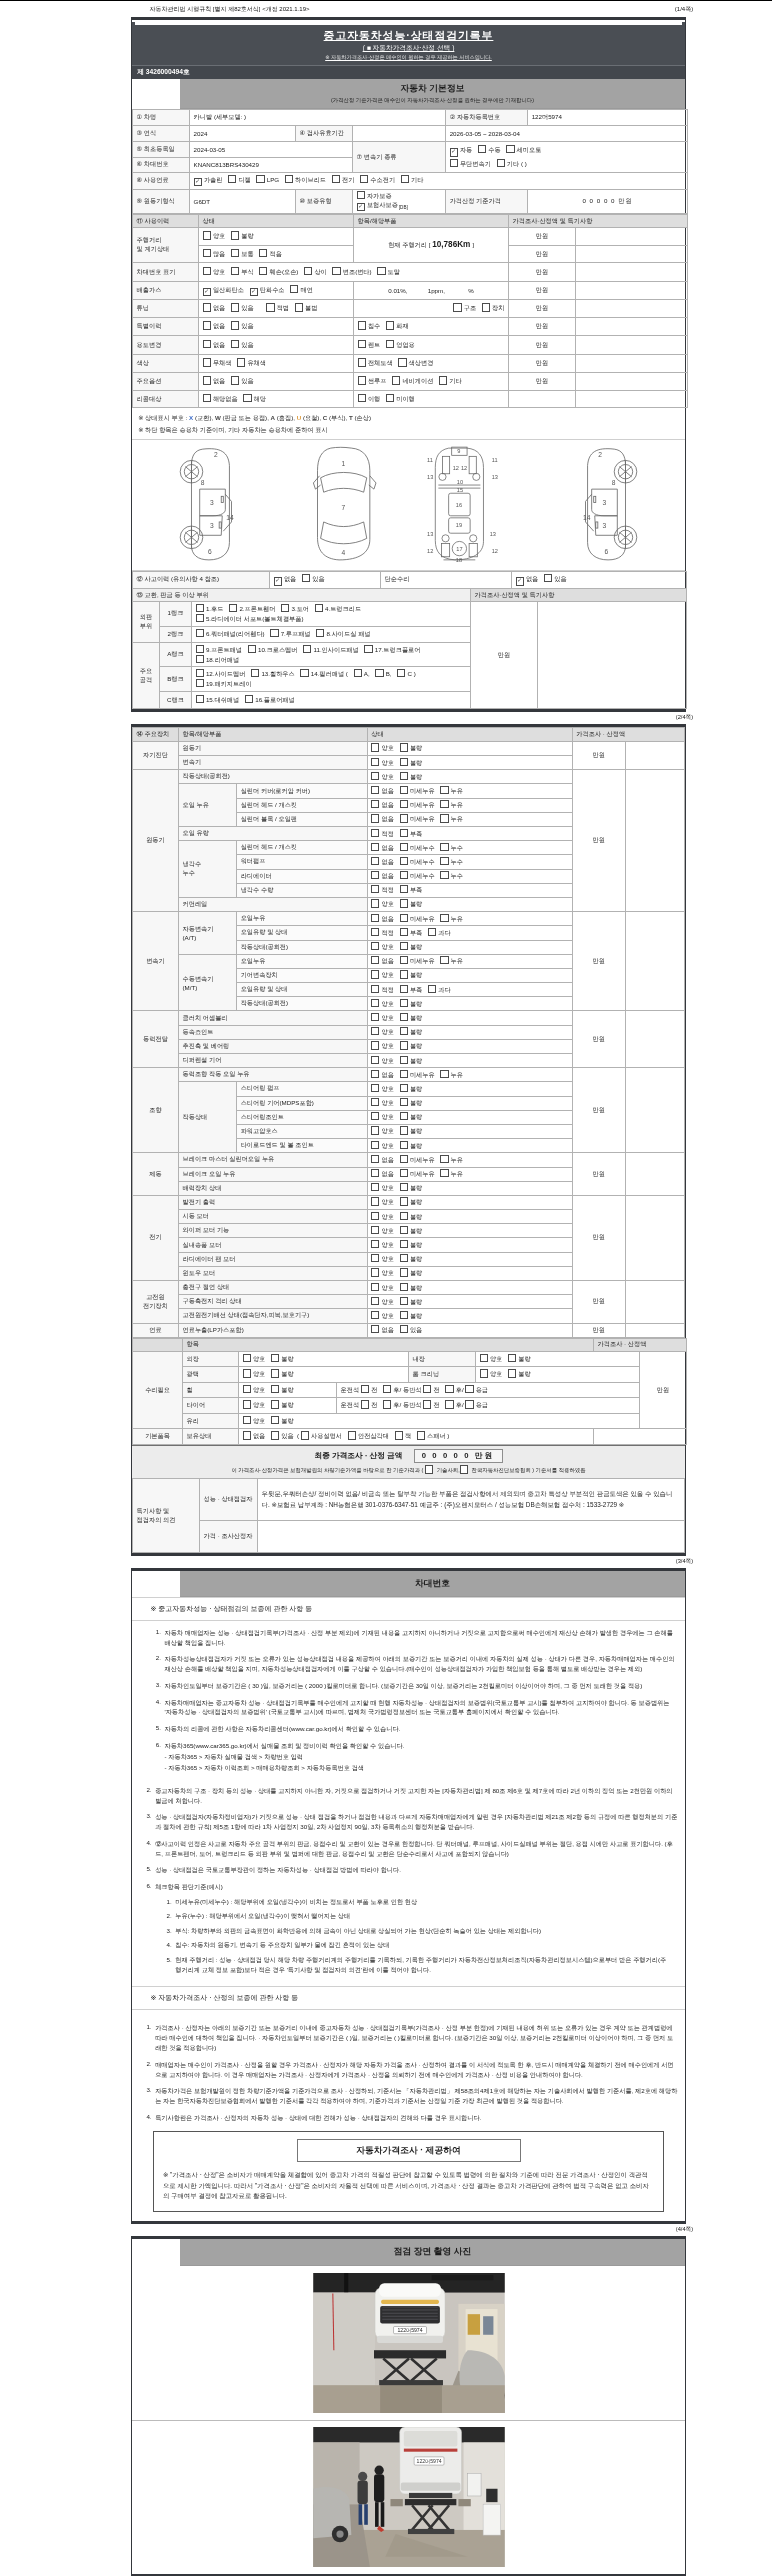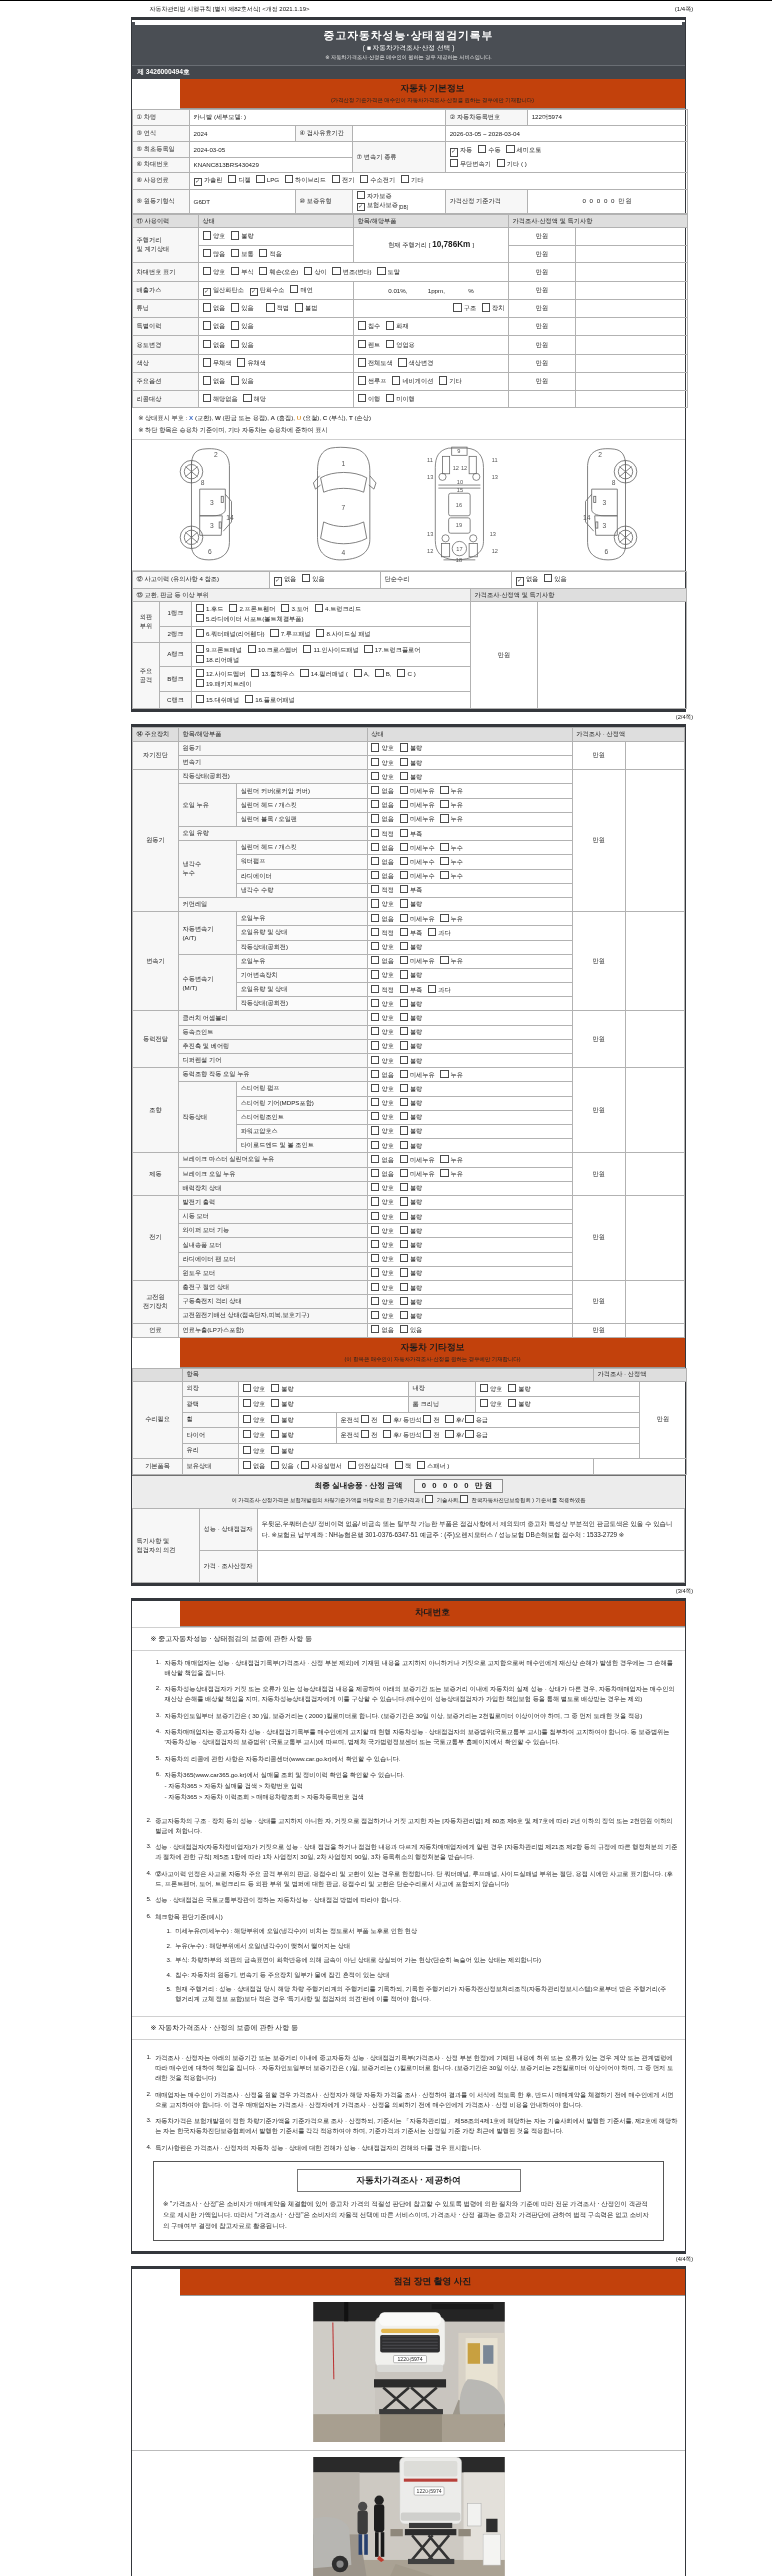--- a/index.html
+++ b/index.html
@@ -6,28 +6,28 @@
   body{width:773px;height:2576px;overflow:hidden;background:#fff;color:#1b1b1b;
        font-family:"Liberation Sans","DejaVu Sans",sans-serif;font-size:6.2px;}
   .page{position:relative;width:773px;height:2576px;border-top:1px solid #000;box-sizing:border-box;}
   .content{width:555px;margin-left:131px;}
   
   .topnote{display:flex;justify-content:space-between;font-size:6px;padding:3.6px 0 3.1px 18.5px;color:#111;}
   .pagemark{font-size:5.7px;text-align:right;margin:2.1px -7.2px 2.1px 0;color:#111;}
   
   .mainbox{border:1.5px solid #34373c;border-top:3.1px solid #34373c;border-bottom:3.1px solid #34373c;background:#fff;}
   
-  .titlebar{background:#4a4e54;color:#fff;text-align:center;padding:0 0 3.6px;}
+  .titlebar{background:#4a4e54;color:#fff;text-align:center;padding:0 0 3.6px;text-decoration:underline;}
   .whitebar{height:3.6px;background:#fff;margin:2.1px 2.6px 3.6px;}
   .main-title{font-size:10.8px;font-weight:bold;letter-spacing:1px;}
   .select-line{font-size:6.7px;margin-top:1.5px;}
   .select-note{font-size:5.2px;color:#e8e8e8;margin-top:1px;}
   .docbar{background:#43474d;color:#fff;font-size:6.7px;font-weight:bold;padding:2.1px 5.2px;border-top:0.5px solid #6a6e74;}
   
-  .sechead{background:#c2410c;text-align:center;padding:4.1px 0 3.6px;border-bottom:0.5px solid #9a9a9a;margin-left:48px;}
+  .sechead{background:#a3a3a3;text-align:center;padding:4.1px 0 3.6px;border-bottom:0.5px solid #9a9a9a;margin-left:48px;}
   .sechead .h{font-size:8.8px;font-weight:bold;}
   .sechead .sub{font-size:5.4px;margin-top:2.1px;color:#222;}
   table{border-collapse:collapse;width:100%;table-layout:fixed;}
   td,th{border:0.5px solid #b2b2b2;padding:1.5px 3.6px;font-size:6.2px;vertical-align:middle;word-break:break-all;}
   .lab{background:#f7f7f7;}
   .chead td{background:#dedede;}
   .ctr{text-align:center;}
   
   .cb{display:inline-block;width:6.2px;height:6.2px;border:1px solid #4c4c4c;margin-right:2.1px;vertical-align:-1px;
       text-align:center;line-height:5.7px;font-size:5.7px;color:#111;background:#fff;box-sizing:content-box;}
@@ -626,24 +626,20 @@
             <tr style="height: 14px;">
               <td class="lab ctr" rowspan="1" style="white-space: pre-line; border-top: 1px solid rgb(138, 138, 138);">연료</td>
               <td class="lab" colspan="2">연료누출(LP가스포함)</td>
               <td><span class="cgi"><span class="cb"></span><span>없음</span></span><span class="cgi"><span class="cb"></span><span>있음</span></span></td>
               <td class="mw" rowspan="1" style="border-top: 1px solid rgb(138, 138, 138);">만원</td>
               <td rowspan="1" style="border-top: 1px solid rgb(138, 138, 138);"></td>
             </tr>
           </tbody>
       </table>
 
-      <div class="sechead">
-        <div class="h">자동차 기타정보</div>
-        <div class="sub">(이 항목은 매수인이 자동차가격조사·산정을 원하는 경우에만 기재합니다)</div>
-      </div>
       <table>
         <colgroup>
             <col style="width:50px">
             <col style="width:56px">
             <col style="width:98px">
             <col style="width:72px">
             <col style="width:67px">
             <col style="width:118px">
             <col style="width:46px">
             <col style="width:47px">
@@ -691,21 +687,21 @@
           <td class="lab">보유상태</td>
           <td colspan="4">
             <span><span class="cgi"><span class="cb"></span><span>없음</span></span><span class="cgi"><span class="cb"></span><span>있음</span></span></span>&nbsp;&nbsp;(&nbsp;<span><span class="cgi"><span class="cb"></span><span>사용설명서</span></span><span class="cgi"><span class="cb"></span><span>안전삼각대</span></span><span class="cgi"><span class="cb"></span><span>잭</span></span><span class="cgi"><span class="cb"></span><span>스패너</span></span></span>&nbsp;)
           </td>
           <td colspan="2"></td>
         </tr>
       </tbody>
         </table>
 
       <div class="finalprice">
-        <span class="fp-line">최종 실내송풍 · 산정 금액</span>
+        <span class="fp-line">최종 가격조사 · 산정 금액</span>
         <span class="fp-box">0 0 0 0 0 만원</span>
         <div class="fp-note">
           <span>이 가격조사·산정가격은 보험개발원의 차량기준가액을 바탕으로 한 기준가격과 ( </span><span class="cb"></span> <span>기술사회,</span><span class="cb"></span> <span>한국자동차진단보증협회</span><span> ) 기준서를 적용하였음</span>
         </div>
       </div>
 
       <table>
         <colgroup>
             <col style="width:67px">
             <col style="width:58px">

